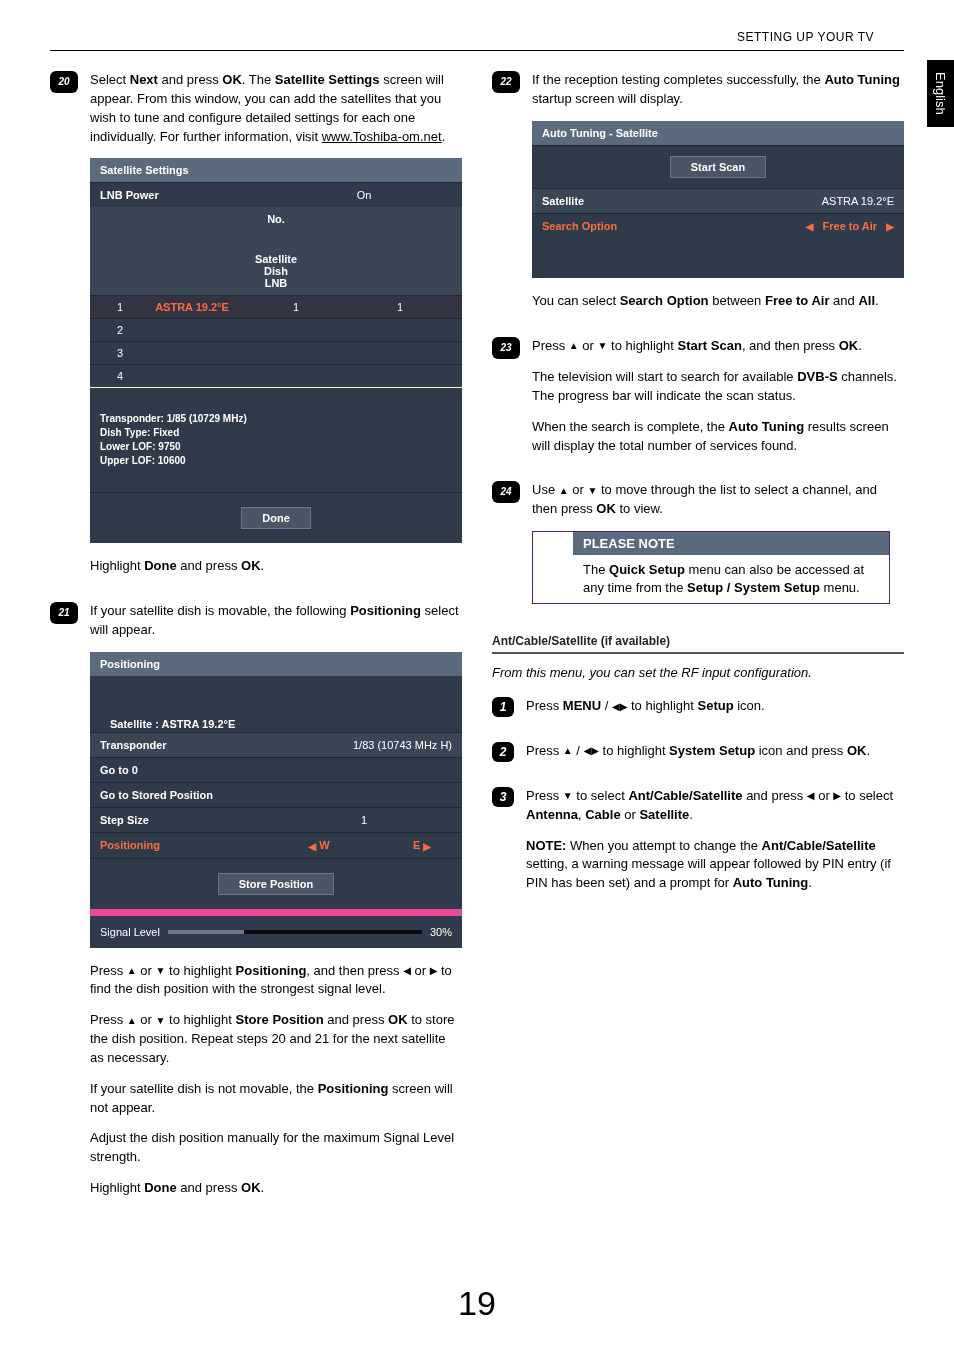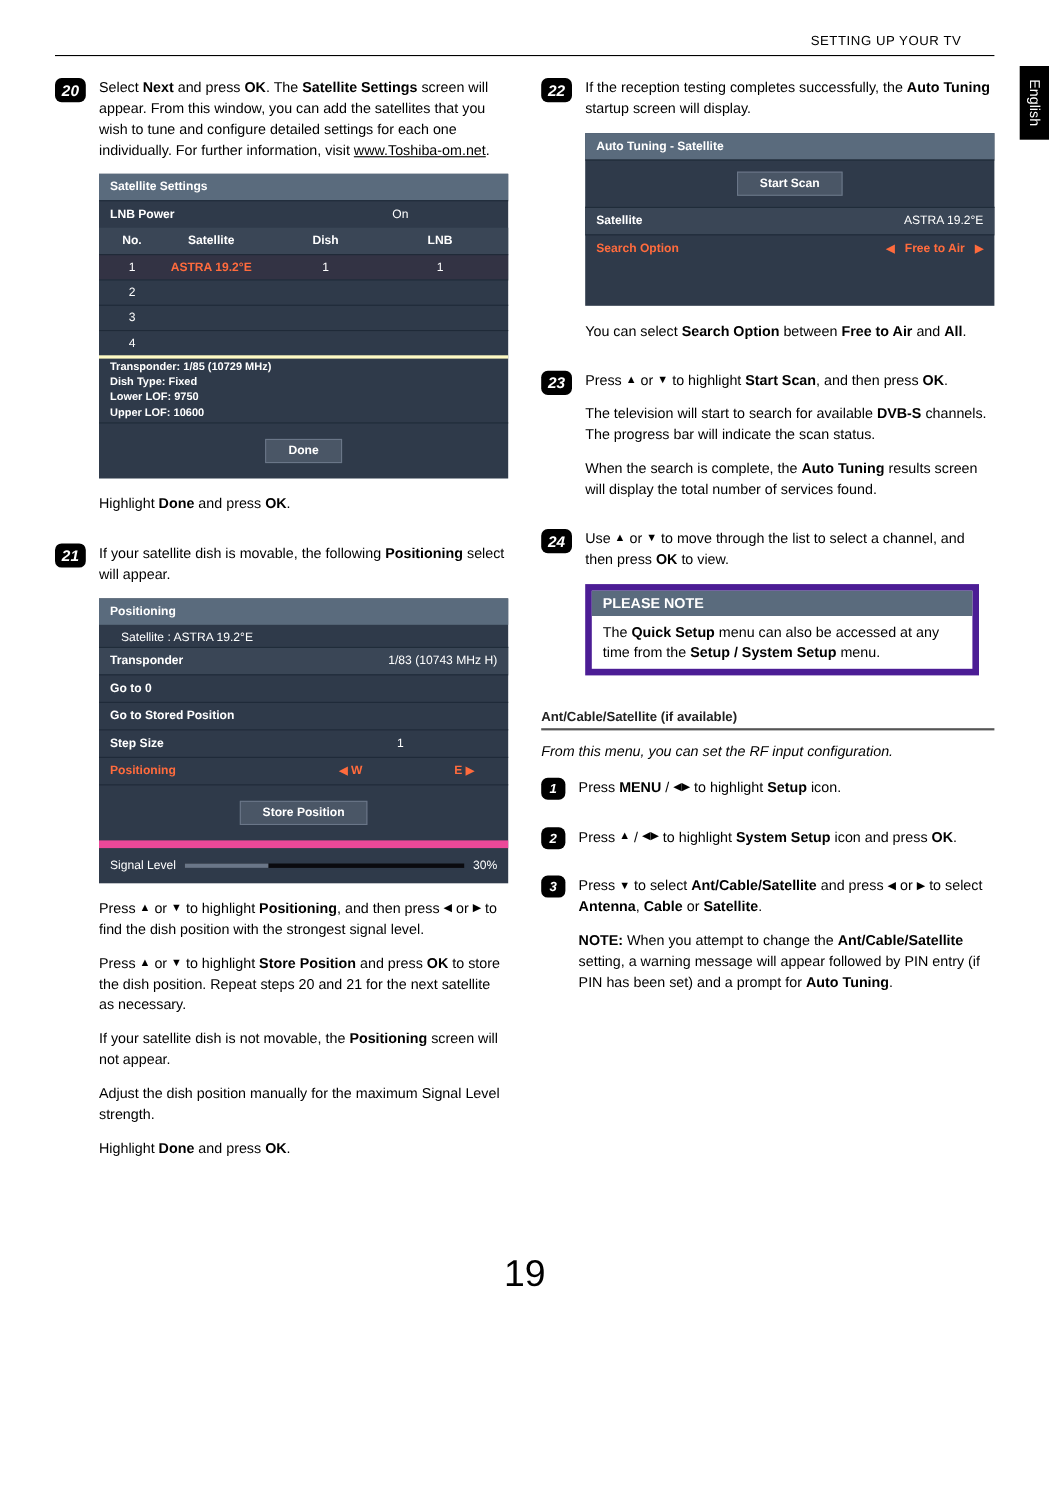--- a/index.html
+++ b/index.html
@@ -26,21 +26,21 @@
   .columns { display: flex; gap: 30px; margin-top: 20px; }
   .col { flex: 1; }
   .step { display: flex; gap: 12px; margin-bottom: 14px; }
   .step-num {
     flex: none;
     width: 28px; height: 22px;
     background: #000; color: #fff;
     border-radius: 6px;
     font-weight: bold;
     text-align: center;
-    font-size: 14px;
+    font-size: 10px;
     line-height: 22px;
     font-style: italic;
   }
   .step-num.small {
     width: 22px; height: 20px;
     font-size: 12px;
     line-height: 20px;
   }
   .step-body { flex: 1; }
   p { margin-bottom: 12px; line-height: 1.45; }
@@ -49,35 +49,35 @@
     color: #fff;
     font-size: 11px;
     margin: 8px 0 14px 0;
   }
   .panel-title { background: #5a6b7d; padding: 6px 10px; font-weight: bold; color: #fff; }
   .panel-row { display: flex; padding: 6px 10px; border-top: 1px solid #1f2a38; }
   .panel-row.sub { background: #3a4656; }
   .panel-row .lbl { flex: 1; font-weight: bold; }
   .panel-row .val { flex: 0 0 auto; text-align: center; min-width: 60px; }
   .panel-row .val-wide { flex: 1; text-align: center; }
-  .panel-thead { display: flex; padding: 6px 10px; background: #3a4656; font-weight: bold; }
+  .panel-thead { display: flex; padding: 6px 10px; background: #3a4656; font-weight: bold; flex-direction: column; }
   .panel-thead div, .panel-trow div { flex: 1; text-align: center; }
   .panel-thead div:first-child, .panel-trow div:first-child { flex: 0 0 40px; }
   .panel-trow { display: flex; padding: 5px 10px; border-top: 1px solid #1f2a38; }
   .panel-trow.hl div:nth-child(2) { color: #ff6b3d; font-weight: bold; }
   .panel-trow.hl { background: #334; }
-  .panel-info { padding: 1px 10px; font-size: 10px; font-weight: bold; line-height: 1.4; border-top: 3px solid #fef9c3; }
+  .panel-info { padding: 24px 10px; font-size: 10px; font-weight: bold; line-height: 1.4; border-top: 1px solid #fef9c3; }
   .panel-btn-row { padding: 14px 10px; text-align: center; border-top: 1px solid #1f2a38; }
   .panel-btn { display: inline-block; background: #4a5666; color: #fff; padding: 4px 20px; font-weight: bold; border: 1px solid #6a7688; }
-  .panel-sub { padding: 6px 22px 2px 20px; font-weight: normal; }
+  .panel-sub { padding: 6px 22px 2px 20px; font-weight: bold; margin-top: 36px; }
   .panel-signal { display: flex; align-items: center; padding: 10px 10px; gap: 8px; border-top: 7px solid #ec4899; }
   .panel-signal .bar { flex: 1; height: 4px; background: #0a0a0f; position: relative; }
   .panel-signal .bar .fill { height: 100%; background: #6a7688; }
   .hl-orange { color: #ff6b3d; font-weight: bold; }
-  .note-box { border: 6px solid #4c1d95; margin: 8px 14px 16px 0; }
+  .note-box { border: 1px solid #4c1d95; margin: 8px 14px 16px 0; padding-left: 40px; }
   .note-box .note-head { background: #5a6b7d; color: #fff; font-weight: bold; padding: 4px 10px; }
   .note-box .note-body { padding: 6px 10px; line-height: 1.4; }
   .section-head { border-bottom: 2px solid #555; padding-bottom: 4px; margin: 10px 0 10px 0; font-weight: bold; font-size: 12px; color: #222; }
   .section-sub { font-style: italic; margin: 10px 0 14px 0; }
   .page-num { text-align: center; font-size: 34px; margin-top: 60px; }
   .b { font-weight: bold; }
   .u { text-decoration: underline; }
   .tri-up::before { content: "▲"; }
   .tri-down::before { content: "▼"; }
   .tri-left::before { content: "◀"; }

